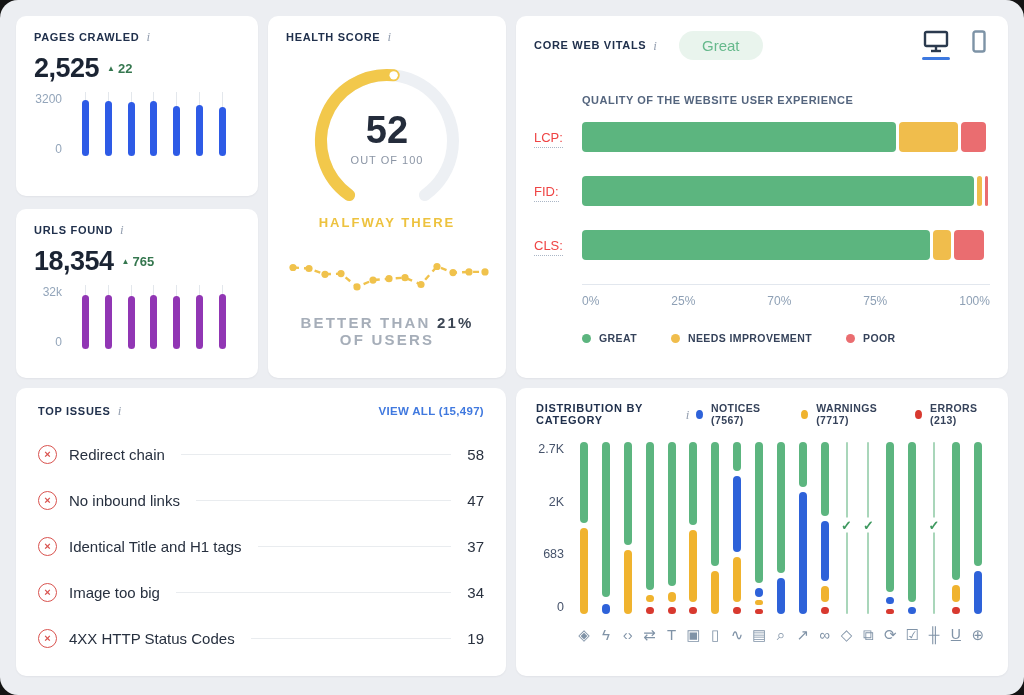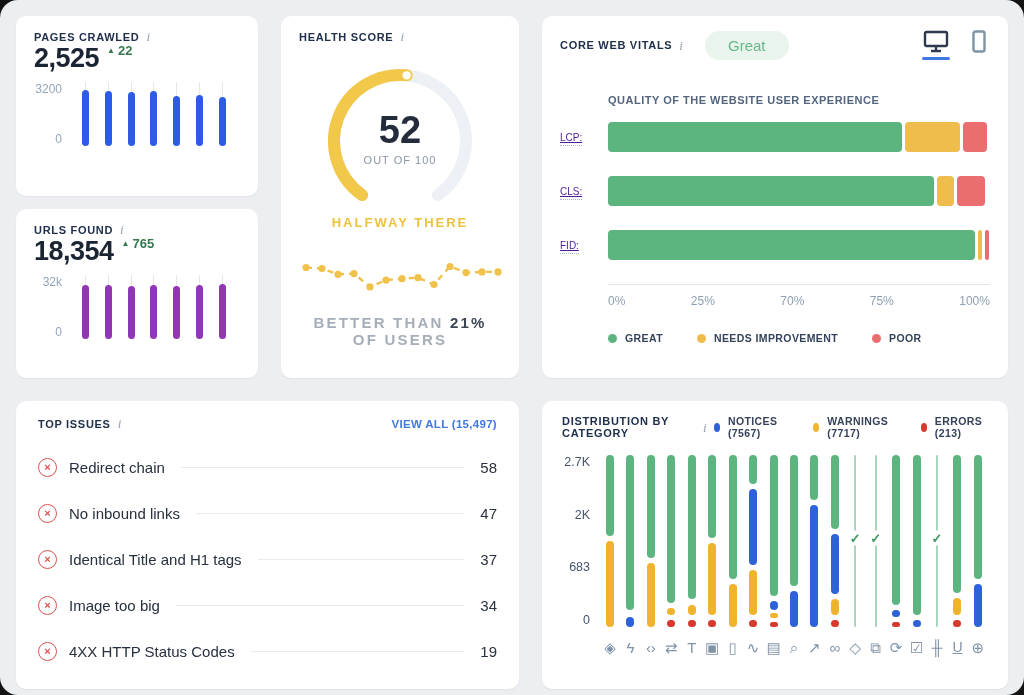--- a/index.html
+++ b/index.html
@@ -1,27 +1,27 @@
 <!DOCTYPE html>
 <html><head>
 <meta charset="utf-8">
 <style>
   html,body{margin:0;padding:0;background:#141414;}
   body{display:flex;justify-content:center;align-items:flex-start;font-family:"Liberation Sans",sans-serif;}
   .frame{width:1024px;height:695px;background:#eceef2;border-radius:18px;padding:16px;box-sizing:border-box;}
-  .grid{display:grid;grid-template-columns:242px 238px 1fr;grid-template-rows:362px 288px;gap:23px;height:100%;}
+  .grid{display:grid;grid-template-columns:242px 238px 1fr;grid-template-rows:362px 288px;gap:10px;height:100%;}
   .card{background:#fff;border-radius:10px;box-shadow:0 1px 2px rgba(16,24,40,.05);padding:14px 18px;box-sizing:border-box;position:relative;}
   .col-stack{display:flex;flex-direction:column;gap:13px;}
   .col-stack .card:first-child{height:180px;}
   .col-stack .card:last-child{flex:1;}
   .card-head{display:flex;align-items:center;gap:7px;}
   .card-title{font-size:11px;font-weight:700;letter-spacing:.7px;color:#20304c;}
   .info{font-family:"Liberation Serif",serif;font-style:italic;color:#95a0b1;font-size:13px;line-height:1;cursor:pointer;}
   
-  .kpi-row{display:flex;align-items:flex-start;gap:8px;}
+  .kpi-row{display:flex;align-items:center;gap:8px;margin-top:10px;}
   .kpi-value{font-size:27px;font-weight:800;color:#1b2433;letter-spacing:-.5px;}
   .kpi-delta{font-size:13px;font-weight:700;color:#35774f;display:flex;align-items:center;gap:3px;}
   .kpi-delta .tri{font-size:8px;}
   .mini-chart{display:flex;margin-top:8px;height:64px;}
   .mini-ylab{width:34px;display:flex;flex-direction:column;justify-content:space-between;align-items:flex-end;color:#93a5ba;font-size:12px;padding:0 6px 0 0;box-sizing:border-box;}
   .mini-bars{flex:1;display:flex;justify-content:space-around;padding:0 6px;}
   .mini-col{position:relative;width:7px;height:100%;}
   .mini-track{position:absolute;left:3px;top:0;bottom:0;width:1px;background:#e3e7ec;}
   .mini-bar{position:absolute;bottom:0;left:0;width:7px;border-radius:4px;}
   
@@ -35,21 +35,21 @@
   .hs-footer b{color:#3c4654;}
   
   .cwv-head{display:flex;align-items:center;}
   .badge{background:#e9f4ed;color:#66b98c;font-size:15px;padding:6px 23px;border-radius:17px;margin-left:22px;}
   .devices{margin-left:auto;display:flex;align-items:flex-start;gap:22px;padding-right:4px;}
   .dev-btn{display:flex;flex-direction:column;align-items:center;cursor:pointer;}
   .dev-underline{width:28px;height:3px;border-radius:2px;background:#3d79e0;margin-top:4px;}
   .cwv-subtitle{font-size:11px;font-weight:700;letter-spacing:.5px;color:#54657e;margin:34px 0 0 48px;}
   .cwv-chart{margin-top:16px;}
   .cwv-row{display:flex;align-items:center;margin-bottom:24px;}
-  .cwv-label{width:48px;font-size:10px;color:#4c1d95;text-decoration:underline;}
+  .cwv-label{width:48px;font-size:13px;color:#ef4444;}
   .cwv-label span{border-bottom:1px dotted #aab6c6;padding-bottom:2px;cursor:pointer;}
   .cwv-track{flex:1;display:flex;gap:3px;height:30px;}
   .cwv-seg{height:100%;border-radius:4px;}
   .cwv-axis{margin-left:48px;border-top:1px solid #e2e7ee;display:flex;justify-content:space-between;padding-top:9px;color:#8ea0b5;font-size:12px;}
   .cwv-legend{display:flex;gap:34px;margin:24px 0 0 48px;}
   .lg-item{display:flex;align-items:center;gap:8px;font-size:10.5px;font-weight:700;letter-spacing:.4px;color:#35425a;}
   .dot{width:9px;height:9px;border-radius:50%;}
   
   .view-all{margin-left:auto;font-size:11.5px;font-weight:700;letter-spacing:.3px;color:#4079df;cursor:pointer;}
   .issues{margin-top:14px;}
@@ -242,33 +242,33 @@
       <div class="cwv-chart" id="cwv-rows">
           <div class="cwv-row">
             <div class="cwv-label"><span>LCP:</span></div>
             <div class="cwv-track">
               <div class="cwv-seg" style="width: 77%; background: rgb(92, 181, 127);"></div>
               <div class="cwv-seg" style="width: 14.3%; background: rgb(240, 189, 76);"></div>
               <div class="cwv-seg" style="width: 6.3%; background: rgb(234, 109, 112);"></div>
             </div>
           </div>
           <div class="cwv-row">
+            <div class="cwv-label"><span>FID:</span></div>
+            <div class="cwv-track">
+              <div class="cwv-seg" style="width: 96%; background: rgb(92, 181, 127);"></div>
+              <div class="cwv-seg" style="width: 1.2%; background: rgb(240, 189, 76);"></div>
+              <div class="cwv-seg" style="width: 0.9%; background: rgb(234, 109, 112);"></div>
+            </div>
+          </div>
+          <div class="cwv-row">
             <div class="cwv-label"><span>CLS:</span></div>
             <div class="cwv-track">
               <div class="cwv-seg" style="width: 85.3%; background: rgb(92, 181, 127);"></div>
               <div class="cwv-seg" style="width: 4.5%; background: rgb(240, 189, 76);"></div>
               <div class="cwv-seg" style="width: 7.3%; background: rgb(234, 109, 112);"></div>
-            </div>
-          </div>
-          <div class="cwv-row">
-            <div class="cwv-label"><span>FID:</span></div>
-            <div class="cwv-track">
-              <div class="cwv-seg" style="width: 96%; background: rgb(92, 181, 127);"></div>
-              <div class="cwv-seg" style="width: 1.2%; background: rgb(240, 189, 76);"></div>
-              <div class="cwv-seg" style="width: 0.9%; background: rgb(234, 109, 112);"></div>
             </div>
           </div>
         </div>
       <div class="cwv-axis" id="cwv-axis">
           <span>0%</span>
           <span>25%</span>
           <span>70%</span>
           <span>75%</span>
           <span>100%</span>
         </div>

